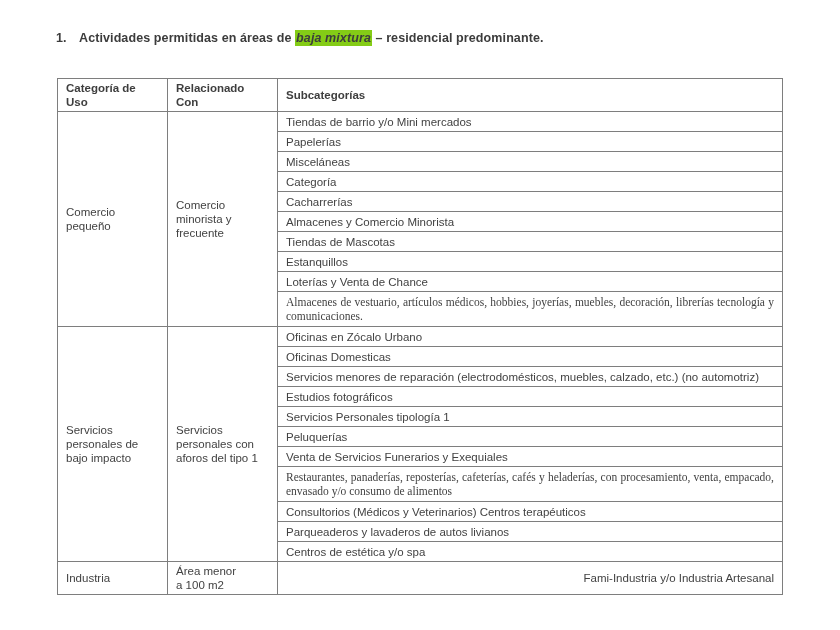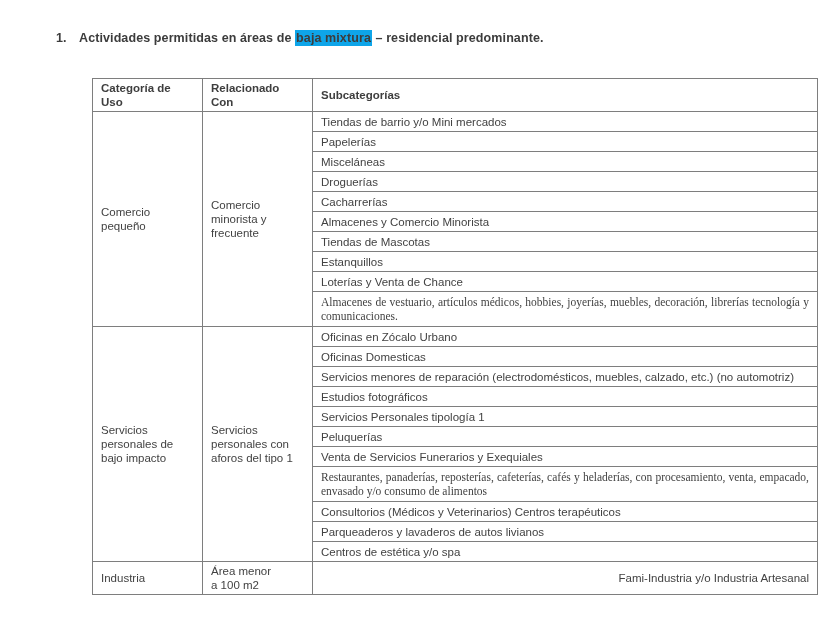--- a/index.html
+++ b/index.html
@@ -23,34 +23,34 @@
     display: flex;
     font-size: 12.5px;
     font-weight: bold;
     color: #3c3c3c;
     letter-spacing: 0.1px;
   }
   .doc-title .num {
     width: 23px;
   }
   mark.hl {
-    background: #0ea5e9;
+    background: #84cc16;
     color: inherit;
     padding: 1px 1px;
+    font-style: italic;
   }
   table.activities {
     position: absolute;
     left: 57px;
     top: 78px;
     width: 725px;
     border-collapse: collapse;
     table-layout: fixed;
     font-size: 11.5px;
     color: #424242;
-    margin-left: 35px;
   }
   table.activities th,
   table.activities td {
     border: 1px solid #7e7e7e;
     padding: 2px 8px;
     line-height: 14px;
     vertical-align: middle;
     overflow: hidden;
   }
   table.activities thead th {
@@ -116,21 +116,21 @@
           <td class="rel" rowspan="10">Comercio minorista y frecuente</td>
           <td class="sub">Tiendas de barrio y/o Mini mercados</td>
         </tr>
         <tr>
           <td class="sub">Papelerías</td>
         </tr>
         <tr>
           <td class="sub">Misceláneas</td>
         </tr>
         <tr>
-          <td class="sub">Droguerías</td>
+          <td class="sub">Categoría</td>
         </tr>
         <tr>
           <td class="sub">Cacharrerías</td>
         </tr>
         <tr>
           <td class="sub">Almacenes y Comercio Minorista</td>
         </tr>
         <tr>
           <td class="sub">Tiendas de Mascotas</td>
         </tr>

